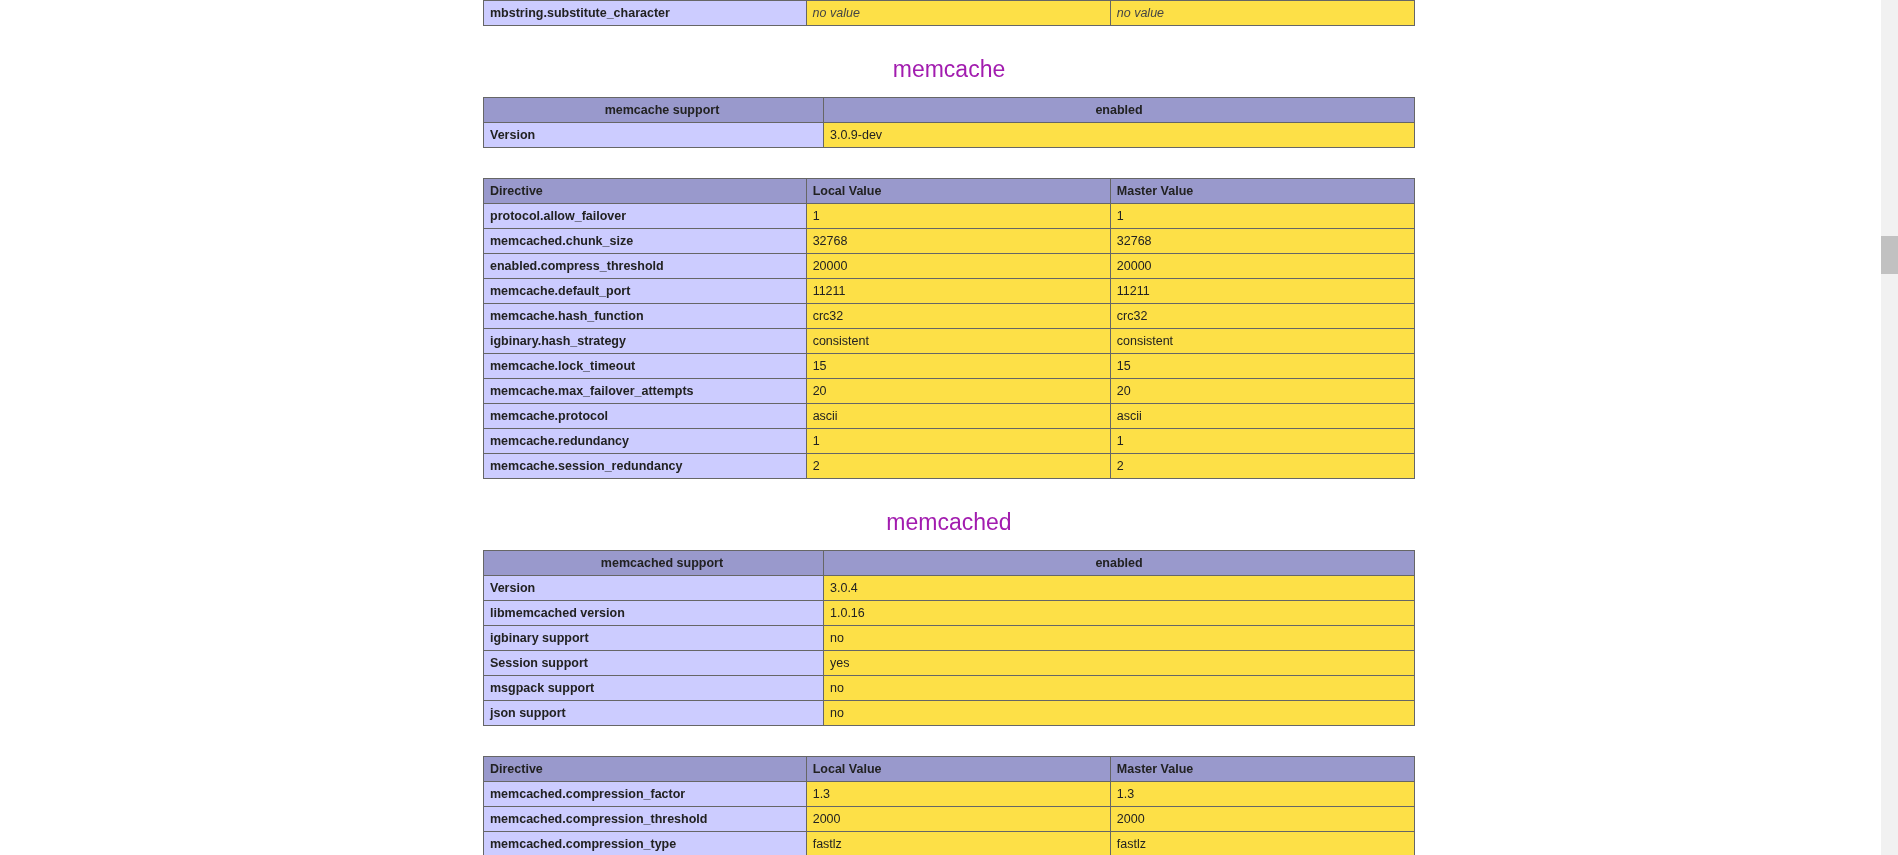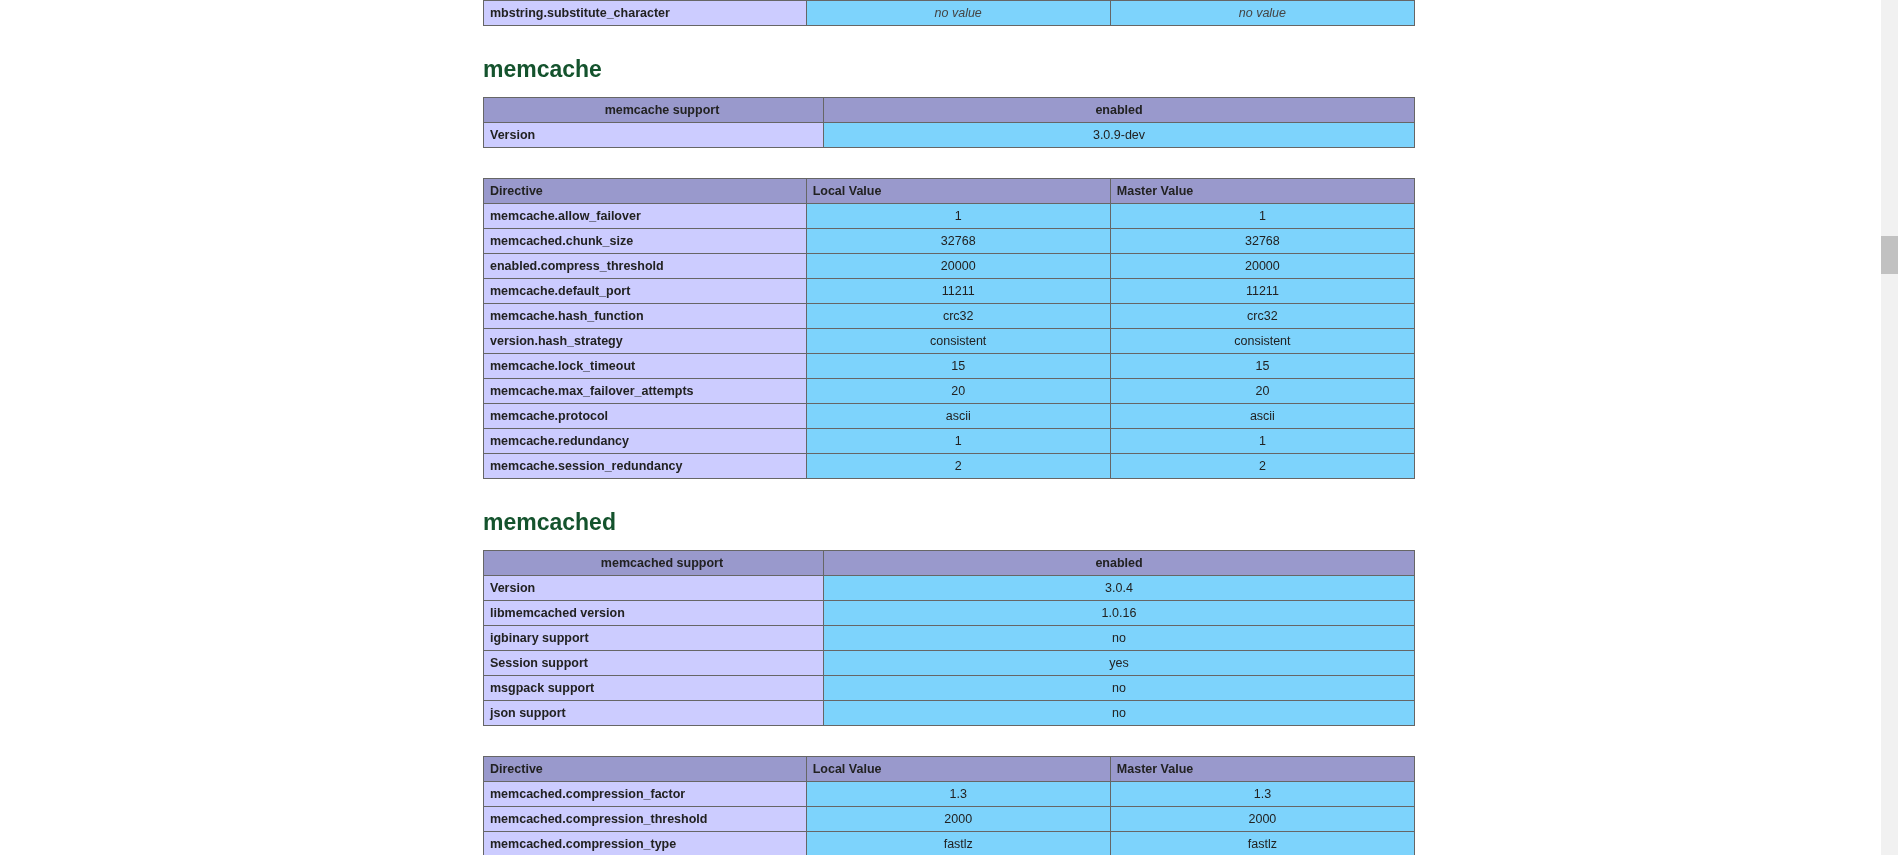--- a/index.html
+++ b/index.html
@@ -9,24 +9,24 @@
     padding: 0;
     color: #222222;
   }
   .page {
     width: 932px;
     margin: 0 auto;
     padding-bottom: 40px;
   }
   h2 {
     font-size: 23px;
-    font-weight: 700;
-    text-align: left;
+    font-weight: 400;
+    text-align: center;
     margin: 18px 0 14px;
-    color: #14532d;
+    color: #a21caf;
   }
   table {
     width: 100%;
     border-collapse: collapse;
     margin-bottom: 30px;
     box-shadow: 0 0 0 1px #666666 inset;
   }
   th, td {
     border: 1px solid #666666;
     padding: 3px 6px;
@@ -40,23 +40,22 @@
     font-weight: 700;
     color: #222;
   }
   td.e {
     background: #ccccff;
     font-weight: 700;
     width: 310px;
     color: #222;
   }
   td.v {
-    background: #7dd3fc;
+    background: #fde047;
     color: #222;
-    text-align: center;
   }
   td.v.novalue {
     font-style: italic;
     color: #444;
   }
   
   .hdr-enabled th { text-align: center; }
   
   table.support th:first-child { width: 310px; padding-left: 23px; }
   table.support td.e { width: 310px; }
@@ -114,21 +113,21 @@
     </table>
 
   <table class="directives">
     <tbody>
         <tr>
       <th>Directive</th>
       <th>Local Value</th>
       <th>Master Value</th>
     </tr>
     <tr>
-          <td class="e">memcache.allow_failover</td>
+          <td class="e">protocol.allow_failover</td>
           <td class="v">1</td>
           <td class="v">1</td>
         </tr>
     <tr>
           <td class="e">memcached.chunk_size</td>
           <td class="v">32768</td>
           <td class="v">32768</td>
         </tr>
     <tr>
           <td class="e">enabled.compress_threshold</td>
@@ -139,21 +138,21 @@
           <td class="e">memcache.default_port</td>
           <td class="v">11211</td>
           <td class="v">11211</td>
         </tr>
     <tr>
           <td class="e">memcache.hash_function</td>
           <td class="v">crc32</td>
           <td class="v">crc32</td>
         </tr>
     <tr>
-          <td class="e">version.hash_strategy</td>
+          <td class="e">igbinary.hash_strategy</td>
           <td class="v">consistent</td>
           <td class="v">consistent</td>
         </tr>
     <tr>
           <td class="e">memcache.lock_timeout</td>
           <td class="v">15</td>
           <td class="v">15</td>
         </tr>
     <tr>
           <td class="e">memcache.max_failover_attempts</td>

